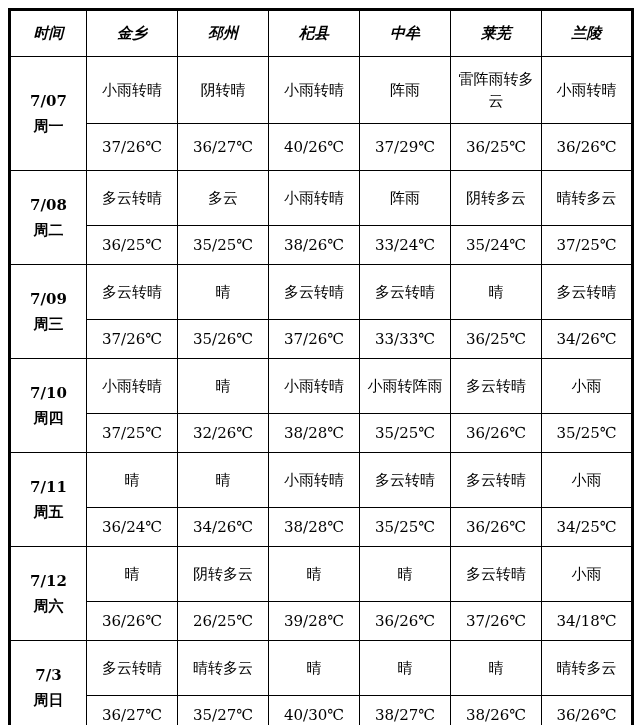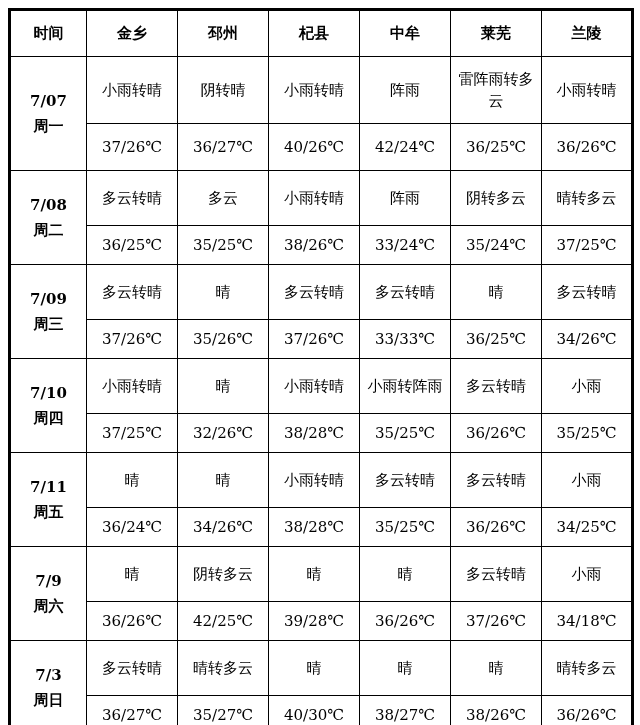--- a/index.html
+++ b/index.html
@@ -14,21 +14,21 @@
   }
   table.weather td,table.weather th{
     border:1px solid #000;
     text-align:center;
     vertical-align:middle;
     padding:2px 3px;
     font-size:15px;
     line-height:1.5;
     overflow:hidden;
   }
-  th{font-weight:bold;}
+  th{font-weight:bold;font-style:italic;}
   tr.header-row th{height:41px;}
   col.c-time{width:77px;}
   col.c-city{width:91px;}
   td.date-cell{font-weight:bold;padding:4px 2px;}
   td.date-cell .date-line{display:block;margin:2px 0;}
   tr.weather-row td.cond{height:50px;}
   tr.temp-row td.temp{height:34px;}
   tr.weather-row.tall td.cond{height:62px;}
   tr.temp-row.tall td.temp{height:42px;}
 </style>
@@ -65,21 +65,21 @@
       <td class="cond">阴转晴</td>
       <td class="cond">小雨转晴</td>
       <td class="cond">阵雨</td>
       <td class="cond">雷阵雨转多云</td>
       <td class="cond">小雨转晴</td>
     </tr>
     <tr class="temp-row tall">
       <td class="temp">37/26℃</td>
       <td class="temp">36/27℃</td>
       <td class="temp">40/26℃</td>
-      <td class="temp">42/24℃</td>
+      <td class="temp">37/29℃</td>
       <td class="temp">36/25℃</td>
       <td class="temp">36/26℃</td>
     </tr>
 
     <tr class="weather-row">
       <td class="date-cell" rowspan="2">
         <span class="date-line">7/08</span>
         <span class="date-line">周二</span>
       </td>
       <td class="cond">多云转晴</td>
@@ -156,33 +156,33 @@
       <td class="temp">36/24℃</td>
       <td class="temp">34/26℃</td>
       <td class="temp">38/28℃</td>
       <td class="temp">35/25℃</td>
       <td class="temp">36/26℃</td>
       <td class="temp">34/25℃</td>
     </tr>
 
     <tr class="weather-row">
       <td class="date-cell" rowspan="2">
-        <span class="date-line">7/9</span>
+        <span class="date-line">7/12</span>
         <span class="date-line">周六</span>
       </td>
       <td class="cond">晴</td>
       <td class="cond">阴转多云</td>
       <td class="cond">晴</td>
       <td class="cond">晴</td>
       <td class="cond">多云转晴</td>
       <td class="cond">小雨</td>
     </tr>
     <tr class="temp-row">
       <td class="temp">36/26℃</td>
-      <td class="temp">42/25℃</td>
+      <td class="temp">26/25℃</td>
       <td class="temp">39/28℃</td>
       <td class="temp">36/26℃</td>
       <td class="temp">37/26℃</td>
       <td class="temp">34/18℃</td>
     </tr>
 
     <tr class="weather-row">
       <td class="date-cell" rowspan="2">
         <span class="date-line">7/3</span>
         <span class="date-line">周日</span>

